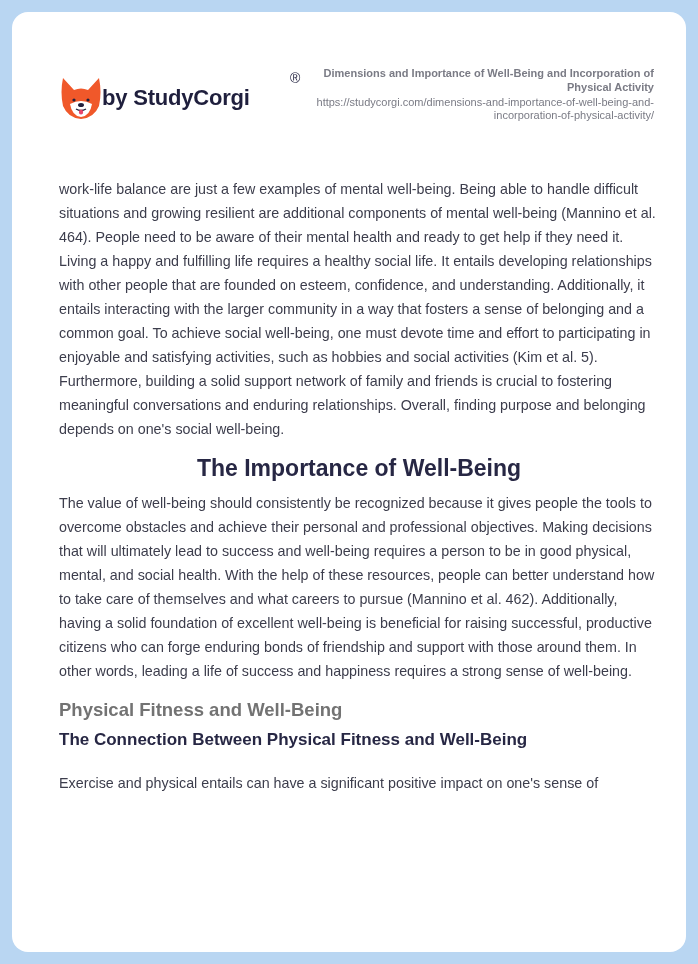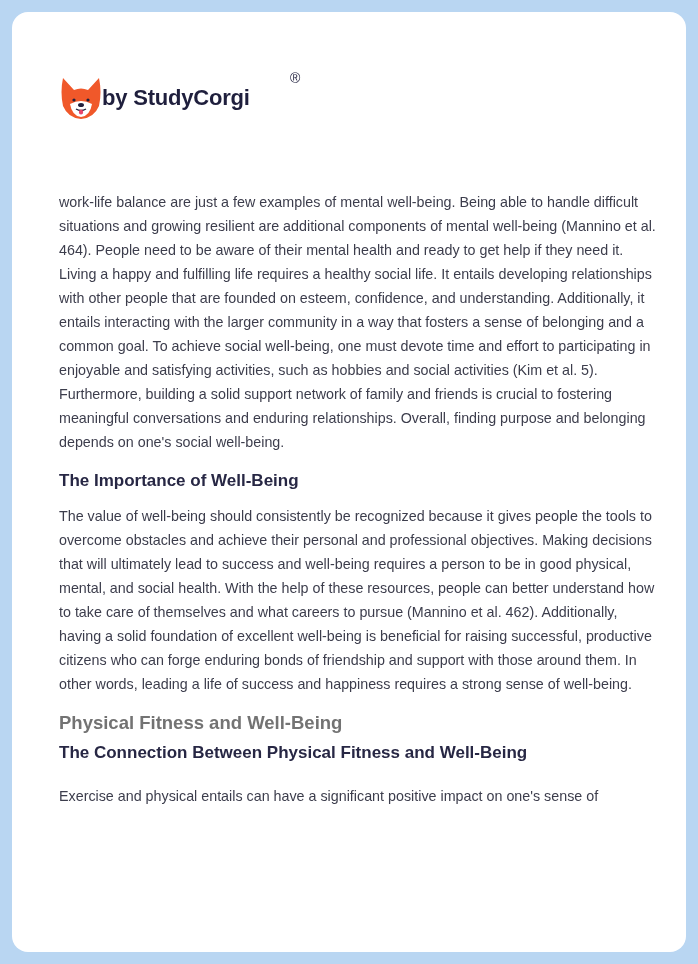--- a/index.html
+++ b/index.html
@@ -18,26 +18,26 @@
   .logo { position: absolute; left: 48px; top: 64px; display: flex; align-items: center; }
   .logo svg { width: 42px; height: 44px; }
   .brand {
     font-size: 22px; font-weight: bold; color: #1f1f3d;
     letter-spacing: -0.2px;
   }
   .reg { position: absolute; left: 230px; top: -6px; font-size: 14px; color: #1f1f3d; font-weight: normal; }
   .meta { position: absolute; right: 32px; top: 54px; width: 340px; text-align: right; }
   .meta-title { font-size: 11px; font-weight: bold; color: #7a7b85; line-height: 14px; }
   .meta-url { font-size: 11px; color: #7a7b85; line-height: 13px; margin-top: 2px; }
-  .content { position: absolute; left: 47px; top: 178px; width: 600px; }
+  .content { position: absolute; left: 47px; top: 165px; width: 600px; }
   p.body {
     margin: 0; font-size: 14.3px; line-height: 24px; color: #3c3d4c;
   }
   h2.h-sub { margin: 16px 0 19px 0; font-size: 17px; font-weight: bold; color: #272744; line-height: 24px; }
-  h2.h-main { margin: 14px 0 10px 0; font-size: 17px; font-weight: bold; color: #272744; line-height: 26px; }
+  h2.h-main { margin: 14px 0 10px 0; font-size: 23px; font-weight: bold; color: #272744; line-height: 26px; text-align: center; }
   h2.h-main2 { margin: 14px 0 4px 0; font-size: 18.5px; font-weight: bold; color: #737373; line-height: 26px; }
   h3.h-3 { margin: 0 0 18px 0; font-size: 17px; font-weight: bold; color: #272744; line-height: 26px; }
 </style>
 </head>
 <body>
 
 <div class="card">
   <div class="header">
     <div class="logo">
       <svg viewBox="0 0 42 44">
@@ -46,20 +46,24 @@
         <path d="M10 28 Q21 22 32 28 Q30 40 21 41 Q12 40 10 28 Z" fill="#ffffff"></path>
         <circle cx="14" cy="24" r="1.6" fill="#1f1f3d"></circle>
         <circle cx="28" cy="24" r="1.6" fill="#1f1f3d"></circle>
         <ellipse cx="21" cy="29" rx="3" ry="2" fill="#1f1f3d"></ellipse>
         <path d="M16 33 Q21 36 26 33" stroke="#1f1f3d" stroke-width="1.3" fill="none"></path>
         <ellipse cx="21" cy="36" rx="2.2" ry="2.6" fill="#e8456b"></ellipse>
       </svg>
       <span class="brand">by StudyCorgi</span>
       <span class="reg">®</span>
     </div>
+    <div class="meta">
+      <div class="meta-title">Dimensions and Importance of Well-Being and Incorporation of Physical Activity</div>
+      <div class="meta-url">https://studycorgi.com/dimensions-and-importance-of-well-being-and-incorporation-of-physical-activity/</div>
+    </div>
   </div>
 
   <div class="content">
     <p class="body">work-life balance are just a few examples of mental well-being. Being able to handle difficult situations and growing resilient are additional components of mental well-being (Mannino et al. 464). People need to be aware of their mental health and ready to get help if they need it.</p>
     <p class="body">Living a happy and fulfilling life requires a healthy social life. It entails developing relationships with other people that are founded on esteem, confidence, and understanding. Additionally, it entails interacting with the larger community in a way that fosters a sense of belonging and a common goal. To achieve social well-being, one must devote time and effort to participating in enjoyable and satisfying activities, such as hobbies and social activities (Kim et al. 5). Furthermore, building a solid support network of family and friends is crucial to fostering meaningful conversations and enduring relationships. Overall, finding purpose and belonging depends on one's social well-being.</p>
     <h2 class="h-main">The Importance of Well-Being</h2>
     <p class="body">The value of well-being should consistently be recognized because it gives people the tools to overcome obstacles and achieve their personal and professional objectives. Making decisions that will ultimately lead to success and well-being requires a person to be in good physical, mental, and social health. With the help of these resources, people can better understand how to take care of themselves and what careers to pursue (Mannino et al. 462). Additionally, having a solid foundation of excellent well-being is beneficial for raising successful, productive citizens who can forge enduring bonds of friendship and support with those around them. In other words, leading a life of success and happiness requires a strong sense of well-being.</p>
     <h2 class="h-main2">Physical Fitness and Well-Being</h2>
     <h3 class="h-3">The Connection Between Physical Fitness and Well-Being</h3>
     <p class="body">Exercise and physical entails can have a significant positive impact on one's sense of</p>

